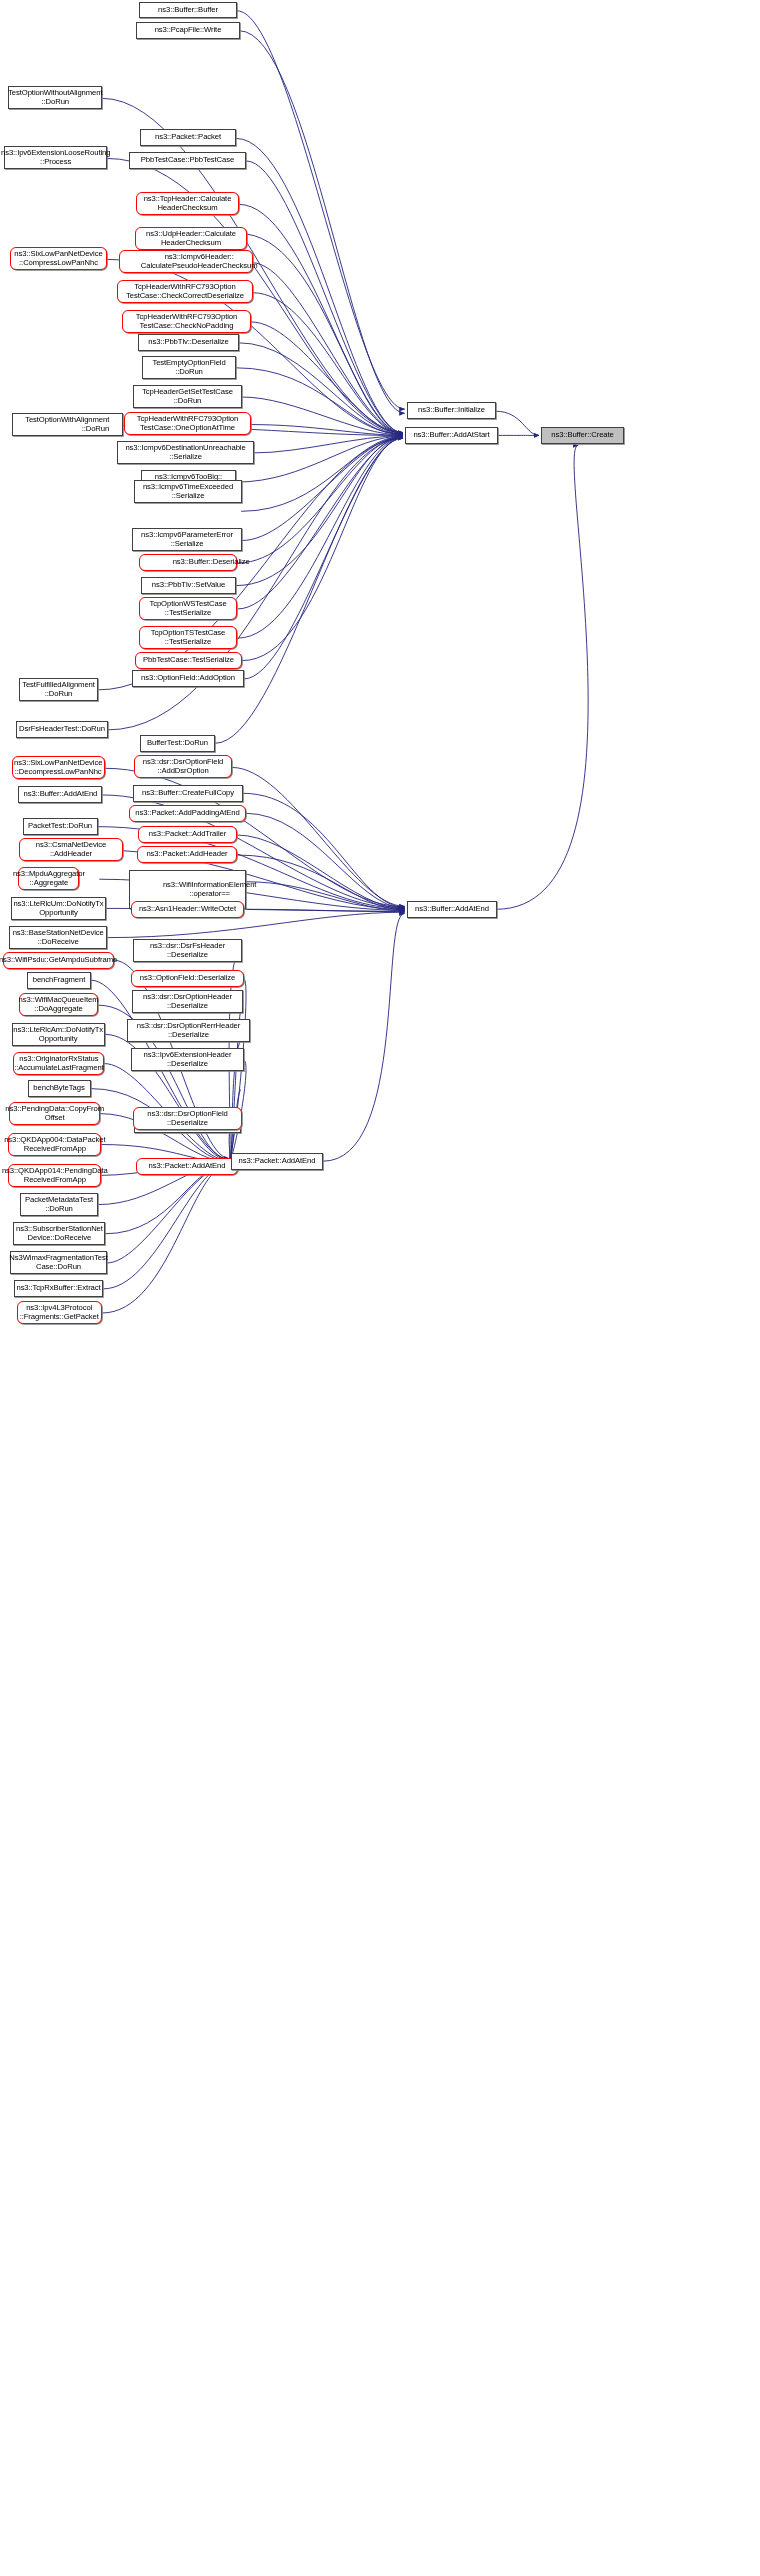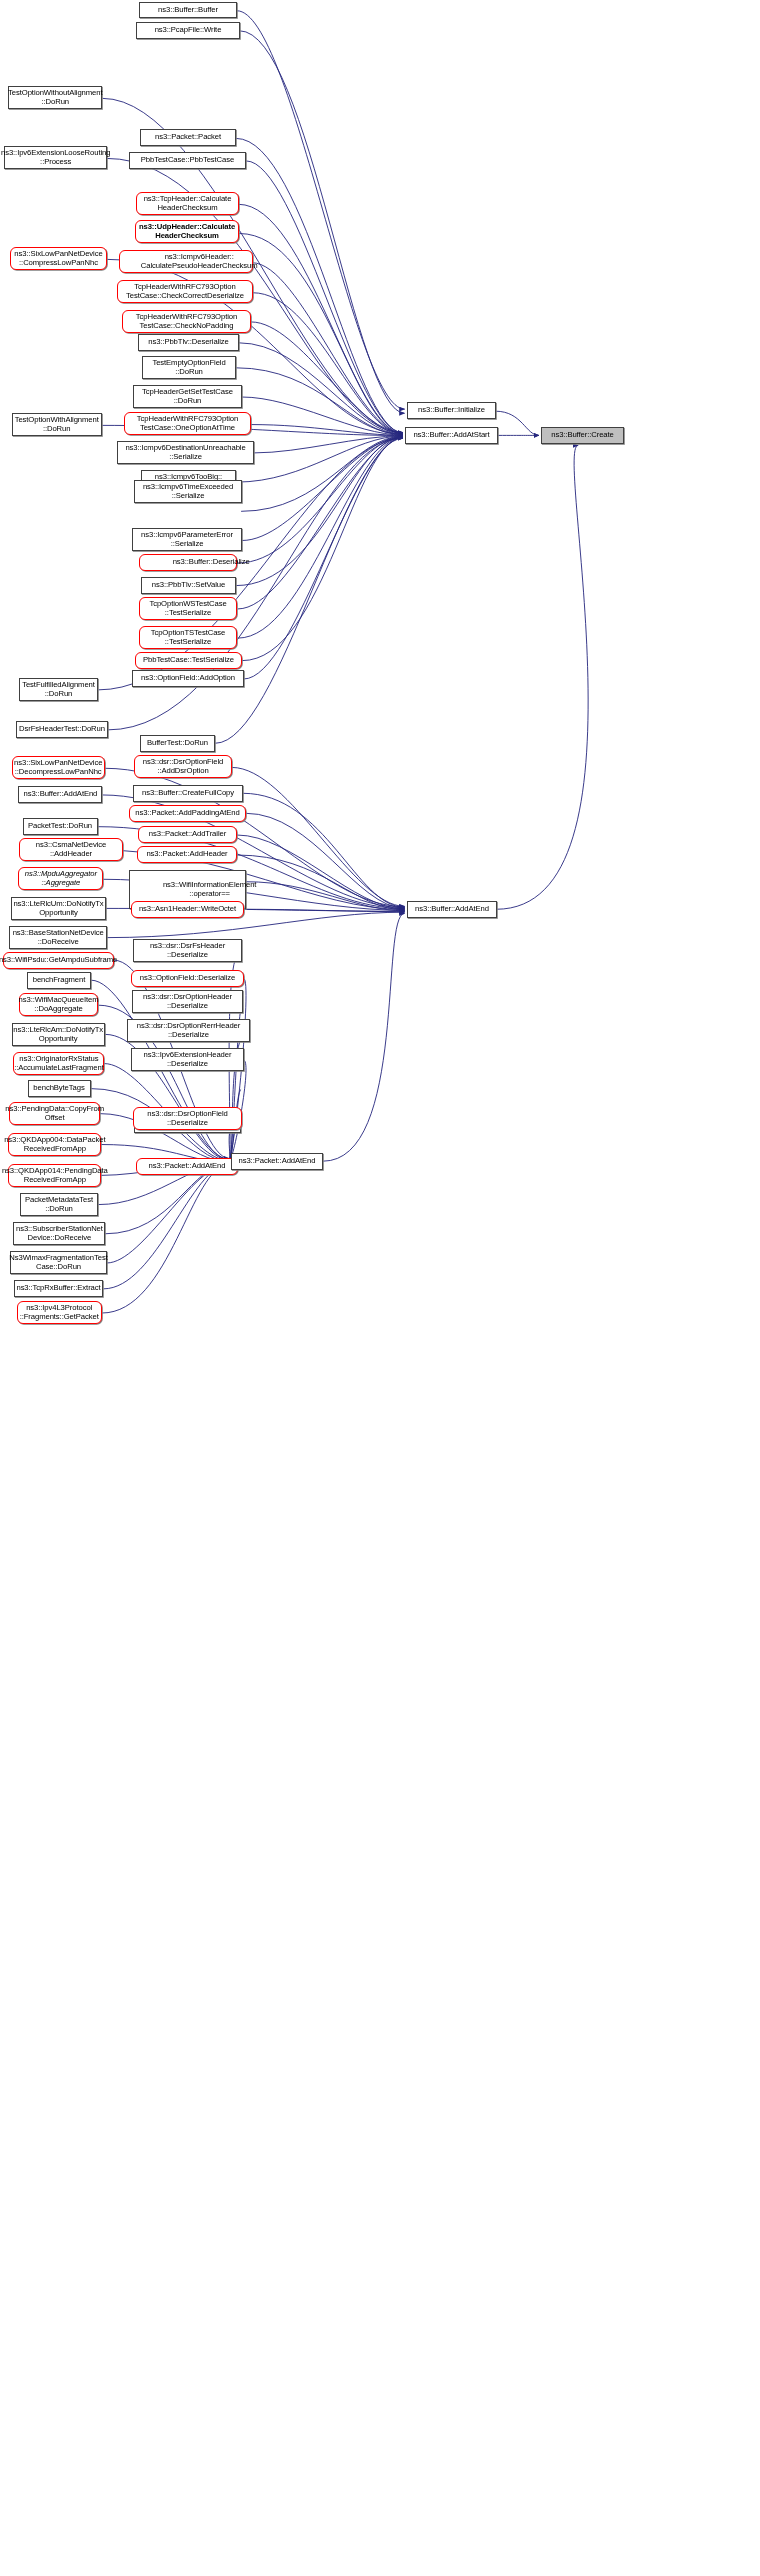--- a/index.html
+++ b/index.html
@@ -111,38 +111,38 @@
 <div class="node" style="left: 139px; top: 1.7px; width: 98px; height: 16.7px;">ns3::Buffer::Buffer</div>
     <div class="node" style="left: 136px; top: 22px; width: 104px; height: 16.7px;">ns3::PcapFile::Write</div>
     <div class="node" style="left: 8.3px; top: 86px; width: 94px; height: 23.4px;">TestOptionWithoutAlignment
 ::DoRun</div>
     <div class="node" style="left: 140px; top: 129px; width: 96px; height: 16.7px;">ns3::Packet::Packet</div>
     <div class="node" style="left: 4.2px; top: 146px; width: 103px; height: 23.4px;">ns3::Ipv6ExtensionLooseRouting
 ::Process</div>
     <div class="node" style="left: 129px; top: 152px; width: 117px; height: 16.7px;">PbbTestCase::PbbTestCase</div>
     <div class="node red" style="left: 136px; top: 192px; width: 103px; height: 23.4px;">ns3::TcpHeader::Calculate
 HeaderChecksum</div>
-    <div class="node red" style="left: 135px; top: 220px; width: 104px; height: 23.4px; font-weight: bold;">ns3::UdpHeader::Calculate
+    <div class="node red" style="left: 135px; top: 227px; width: 112px; height: 23.4px;">ns3::UdpHeader::Calculate
 HeaderChecksum</div>
     <div class="node red" style="left: 119px; top: 250px; width: 134px; height: 23.4px; padding-left: 28px;">ns3::Icmpv6Header::
 CalculatePseudoHeaderChecksum</div>
     <div class="node red" style="left: 117px; top: 280px; width: 136px; height: 23.4px;">TcpHeaderWithRFC793Option
 TestCase::CheckCorrectDeserialize</div>
     <div class="node red" style="left: 10px; top: 247px; width: 97px; height: 23.4px;">ns3::SixLowPanNetDevice
 ::CompressLowPanNhc</div>
     <div class="node red" style="left: 122px; top: 310px; width: 129px; height: 23.4px;">TcpHeaderWithRFC793Option
 TestCase::CheckNoPadding</div>
     <div class="node" style="left: 138px; top: 334px; width: 101px; height: 16.7px;">ns3::PbbTlv::Deserialize</div>
     <div class="node" style="left: 142px; top: 356px; width: 94px; height: 23.4px;">TestEmptyOptionField
 ::DoRun</div>
     <div class="node" style="left: 133px; top: 385px; width: 109px; height: 23.4px;">TcpHeaderGetSetTestCase
 ::DoRun</div>
     <div class="node red" style="left: 124px; top: 412px; width: 127px; height: 23.4px;">TcpHeaderWithRFC793Option
 TestCase::OneOptionAtTime</div>
-    <div class="node" style="left: 11.7px; top: 413px; width: 90px; height: 23.4px;">TestOptionWithAlignment
+    <div class="node" style="left: 11.7px; top: 413px; width: 111px; height: 23.4px; text-align: right;">TestOptionWithAlignment
 ::DoRun</div>
     <div class="node" style="left: 117px; top: 441px; width: 137px; height: 23.4px;">ns3::Icmpv6DestinationUnreachable
 ::Serialize</div>
     <div class="node" style="left: 141px; top: 470px; width: 95px; height: 23.4px;">ns3::Icmpv6TooBig::
 Serialize</div>
     <div class="node" style="left: 134px; top: 480px; width: 108px; height: 23.4px;">ns3::Icmpv6TimeExceeded
 ::Serialize</div>
     <div class="node" style="left: 132px; top: 528px; width: 110px; height: 23.4px;">ns3::Icmpv6ParameterError
 ::Serialize</div>
     <div class="node red" style="left: 139px; top: 554px; width: 98px; height: 16.7px; padding-left: 48px;">ns3::Buffer::Deserialize</div>
@@ -162,21 +162,21 @@
     <div class="node red" style="left: 11.7px; top: 756px; width: 93px; height: 23.4px;">ns3::SixLowPanNetDevice
 ::DecompressLowPanNhc</div>
     <div class="node" style="left: 133px; top: 785px; width: 110px; height: 16.7px;">ns3::Buffer::CreateFullCopy</div>
     <div class="node" style="left: 18.4px; top: 786px; width: 84px; height: 16.7px;">ns3::Buffer::AddAtEnd</div>
     <div class="node red" style="left: 129px; top: 805px; width: 117px; height: 16.7px;">ns3::Packet::AddPaddingAtEnd</div>
     <div class="node" style="left: 22.5px; top: 818px; width: 75px; height: 16.7px;">PacketTest::DoRun</div>
     <div class="node red" style="left: 138px; top: 826px; width: 99px; height: 16.7px;">ns3::Packet::AddTrailer</div>
     <div class="node red" style="left: 19px; top: 838px; width: 104px; height: 23.4px;">ns3::CsmaNetDevice
 ::AddHeader</div>
     <div class="node red" style="left: 137px; top: 846px; width: 100px; height: 16.7px;">ns3::Packet::AddHeader</div>
-    <div class="node red" style="left: 18.4px; top: 867px; width: 85px; height: 23.4px; font-style: italic;">ns3::MpduAggregator
+    <div class="node red" style="left: 18.4px; top: 867px; width: 61px; height: 23.4px;">ns3::MpduAggregator
 ::Aggregate</div>
     <div class="node" style="left: 129px; top: 870px; width: 117px; height: 39px; padding-left: 46px;">ns3::WifiInformationElement
 ::operator==</div>
     <div class="node" style="left: 11px; top: 897px; width: 95px; height: 23.4px;">ns3::LteRlcUm::DoNotifyTx
 Opportunity</div>
     <div class="node red" style="left: 131px; top: 901px; width: 113px; height: 16.7px;">ns3::Asn1Header::WriteOctet</div>
     <div class="node" style="left: 9.2px; top: 926px; width: 98px; height: 23.4px;">ns3::BaseStationNetDevice
 ::DoReceive</div>
     <div class="node" style="left: 133px; top: 939px; width: 109px; height: 23.4px;">ns3::dsr::DsrFsHeader
 ::Deserialize</div>

